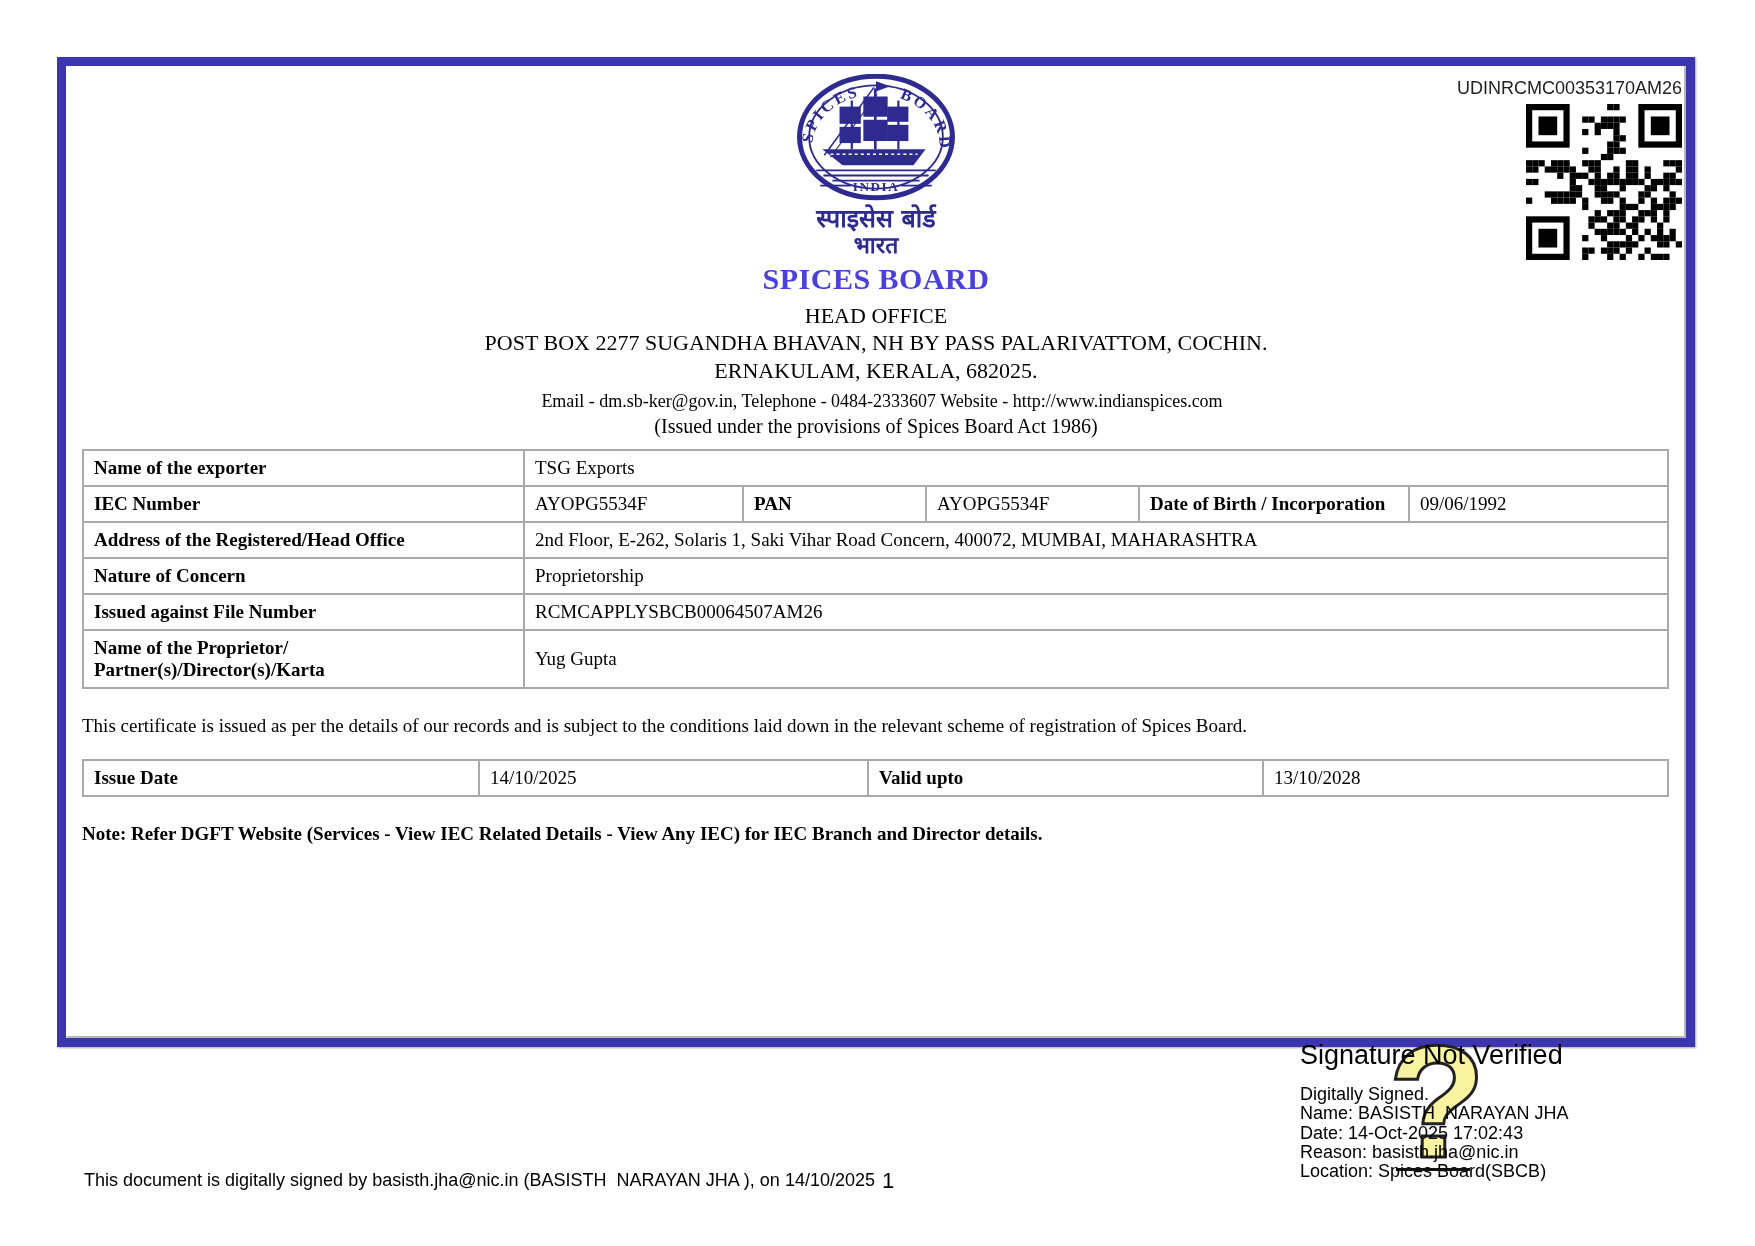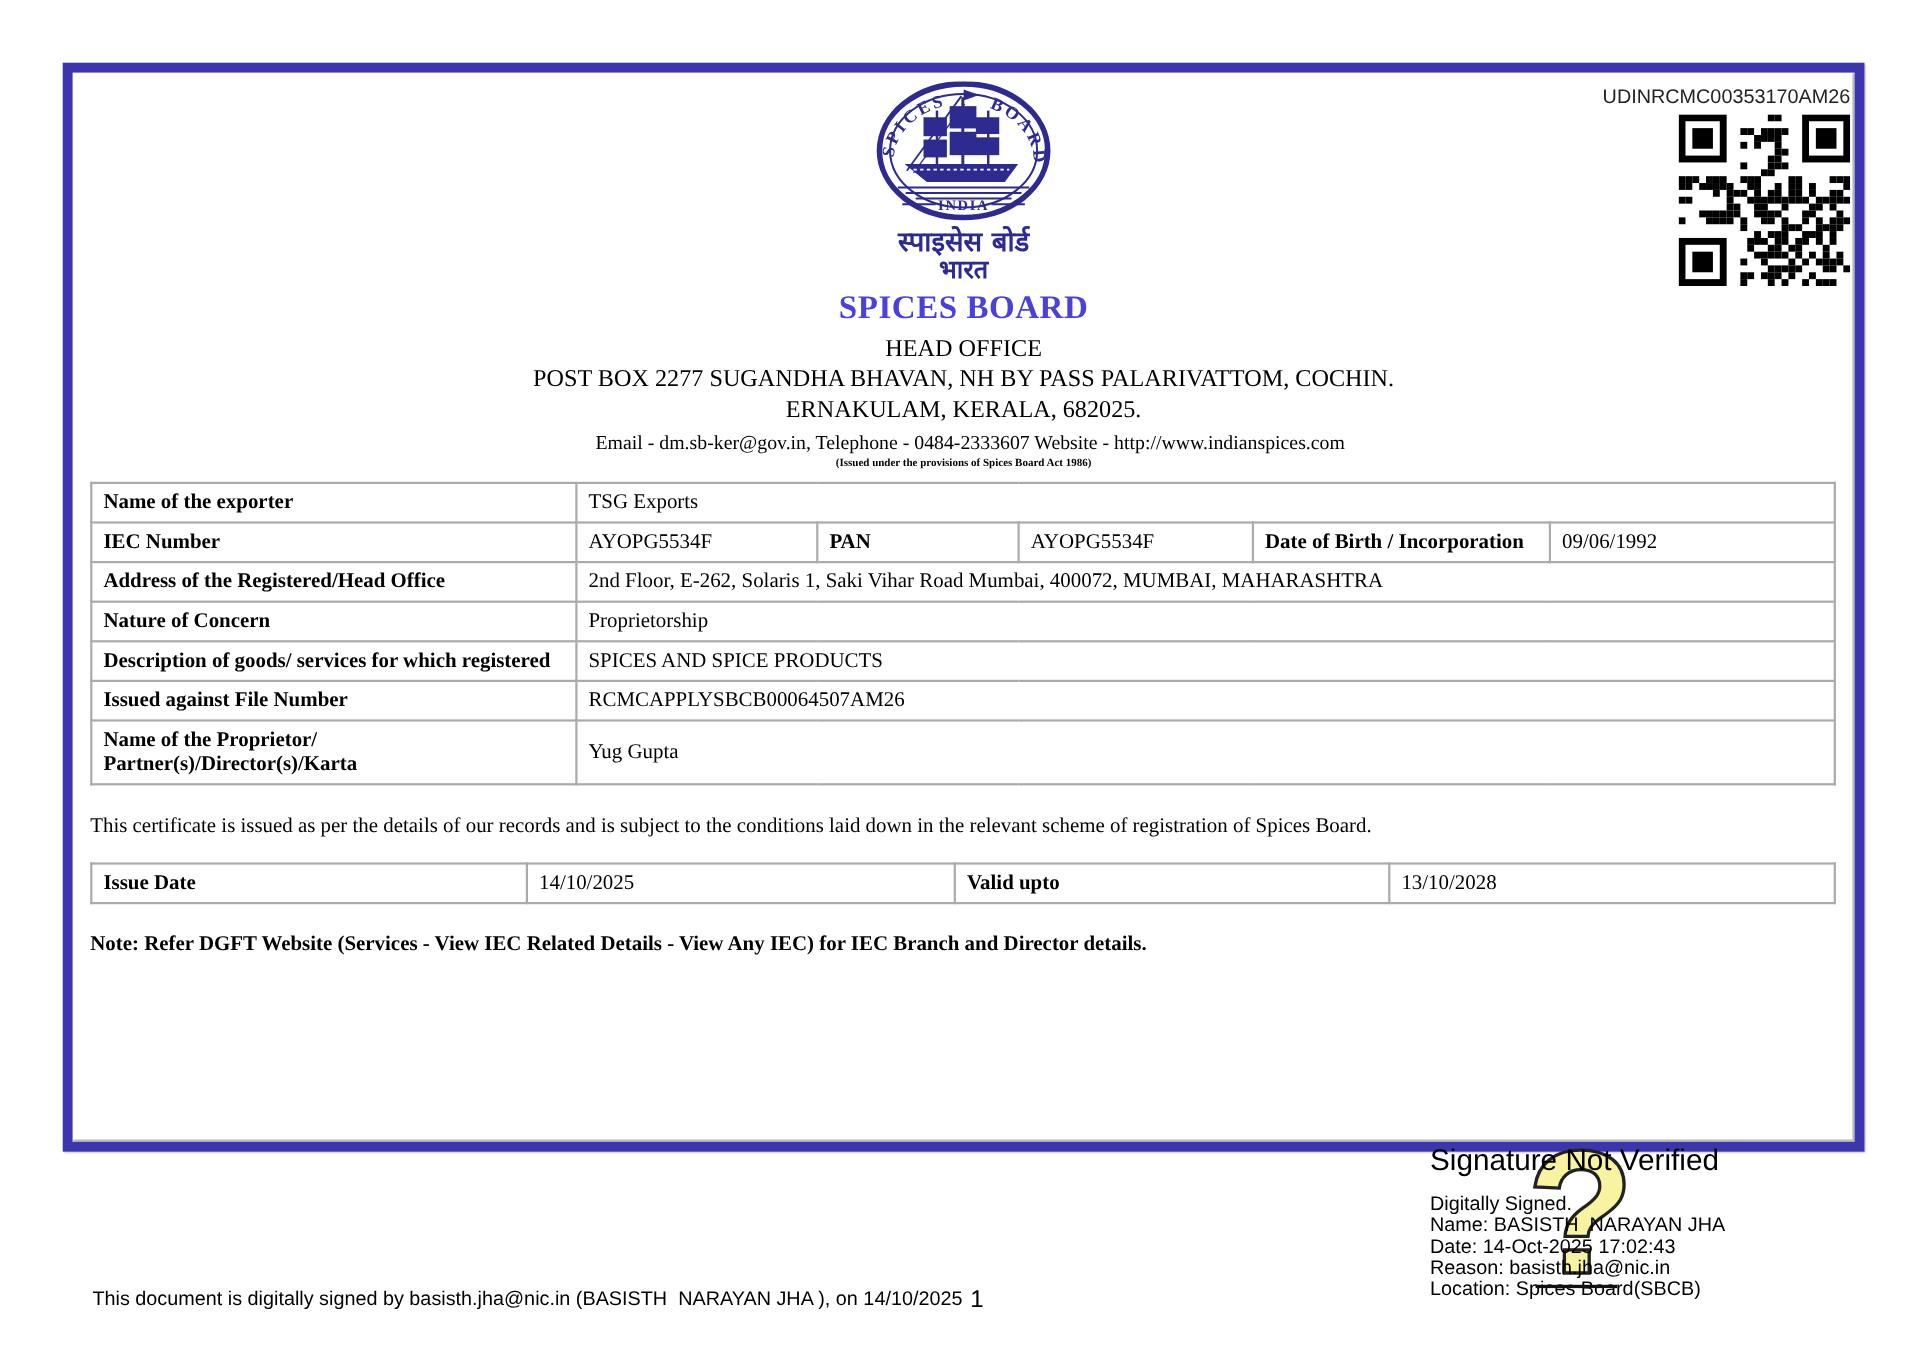--- a/index.html
+++ b/index.html
@@ -26,21 +26,21 @@
   .qr-svg{display:inline-block;background:#fff;}
   .header-center{text-align:center;padding-top:8px;}
   .emblem-svg{display:inline-block;}
   .hindi{color:var(--navy);font-weight:bold;font-size:25px;line-height:1.12;font-family:"DejaVu Sans",sans-serif;}
   .hindi2{font-size:23px;}
   .org-name{color:var(--accent);font-size:30px;font-weight:bold;letter-spacing:.5px;margin-top:3px;}
   .head-office{font-size:22px;margin-top:7px;}
   .addr{font-size:22px;line-height:1.30;}
   .contact{font-size:18px;margin-top:5px;margin-left:12px;}
   .cert-title{text-align:center;color:var(--accent);font-weight:bold;font-size:26px;margin-top:16px;letter-spacing:.3px;}
-  .cert-subtitle{font-size:10px;margin-top:3px;font-weight:bold;}
+  .cert-subtitle{font-size:20px;margin-top:3px;}
   table.grid{margin:11px 0 0 16px;border-collapse:collapse;table-layout:fixed;width:1585px;font-size:19px;}
   table.grid td{border:2px solid var(--tborder);padding:6px 10px;vertical-align:middle;overflow:hidden;white-space:nowrap;}
   table.grid td.lbl{font-weight:bold;}
   table.validity{margin-top:22px;}
   .statement{margin:26px 0 0 16px;font-size:19px;}
   .note{margin:26px 0 0 16px;font-size:19px;font-weight:bold;}
   .qmark{
     position:absolute;left:1388px;top:1022px;z-index:5;line-height:1;
     font-family:"Liberation Sans",sans-serif;font-weight:bold;font-size:160px;
     color:var(--sig-yellow);-webkit-text-stroke:3px #222;
@@ -322,29 +322,25 @@
     <tr>
       <td class="lbl">IEC Number</td>
       <td>AYOPG5534F</td>
       <td class="lbl">PAN</td>
       <td>AYOPG5534F</td>
       <td class="lbl">Date of Birth / Incorporation</td>
       <td>09/06/1992</td>
     </tr>
     <tr>
       <td class="lbl">Address of the Registered/Head Office</td>
-      <td colspan="5">2nd Floor, E-262, Solaris 1, Saki Vihar Road Mumbai, 400072, MUMBAI, MAHARASHTRA</td>
+      <td colspan="5">2nd Floor, E-262, Solaris 1, Saki Vihar Road Concern, 400072, MUMBAI, MAHARASHTRA</td>
     </tr>
     <tr>
       <td class="lbl">Nature of Concern</td>
       <td colspan="5">Proprietorship</td>
-    </tr>
-    <tr>
-      <td class="lbl">Description of goods/ services for which registered</td>
-      <td colspan="5">SPICES AND SPICE PRODUCTS</td>
     </tr>
     <tr>
       <td class="lbl">Issued against File Number</td>
       <td colspan="5">RCMCAPPLYSBCB00064507AM26</td>
     </tr>
     <tr>
       <td class="lbl">
         <div>Name of the Proprietor/</div>
         <div>Partner(s)/Director(s)/Karta</div>
       </td>

